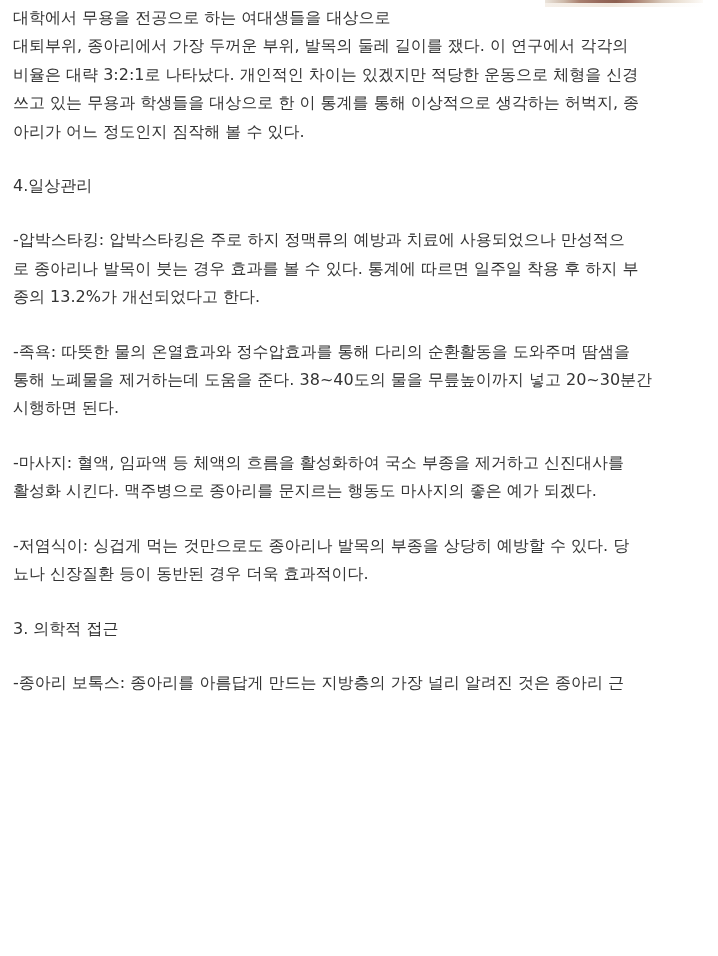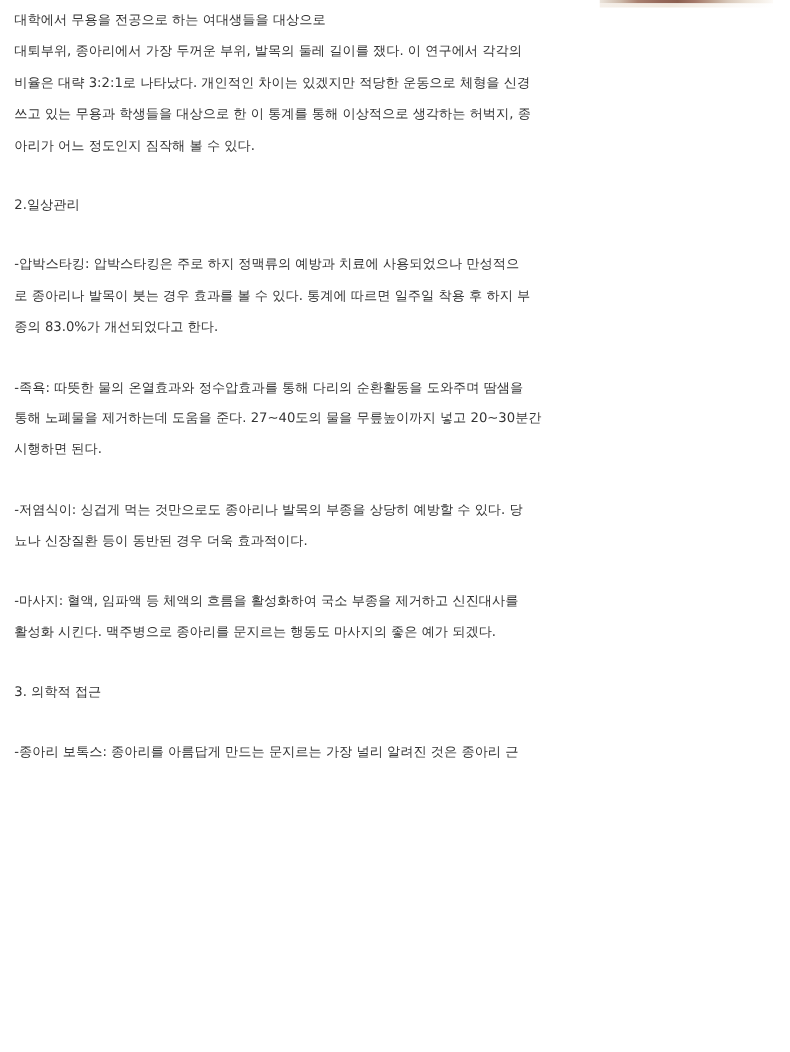--- a/index.html
+++ b/index.html
@@ -45,21 +45,21 @@
       rgba(255,255,255,0) 100%);
   }
   .article-body {
     position: absolute;
     top: 4px;
     left: 13px;
     width: 692px;
   }
   .article-body p.para {
     margin: 0 0 26px 0;
-    font-size: 12px;
+    font-size: 16px;
     line-height: 28.4px;
     color: #333333;
     letter-spacing: 0;
     white-space: pre-line;
     word-break: keep-all;
   }
   .article-body p.para:last-child {
     margin-bottom: 0;
   }
 </style>
@@ -70,26 +70,26 @@
   <div class="row-top"></div>
   <div class="row-bottom"></div>
 </div>
 
 <div class="article-body">
     <p class="para">대학에서 무용을 전공으로 하는 여대생들을 대상으로
 대퇴부위, 종아리에서 가장 두꺼운 부위, 발목의 둘레 길이를 쟀다. 이 연구에서 각각의
 비율은 대략 3:2:1로 나타났다. 개인적인 차이는 있겠지만 적당한 운동으로 체형을 신경
 쓰고 있는 무용과 학생들을 대상으로 한 이 통계를 통해 이상적으로 생각하는 허벅지, 종
 아리가 어느 정도인지 짐작해 볼 수 있다.</p>
-    <p class="para">2.일상관리</p>
+    <p class="para">4.일상관리</p>
     <p class="para">-압박스타킹: 압박스타킹은 주로 하지 정맥류의 예방과 치료에 사용되었으나 만성적으
 로 종아리나 발목이 붓는 경우 효과를 볼 수 있다. 통계에 따르면 일주일 착용 후 하지 부
-종의 83.0%가 개선되었다고 한다.</p>
+종의 13.2%가 개선되었다고 한다.</p>
     <p class="para">-족욕: 따뜻한 물의 온열효과와 정수압효과를 통해 다리의 순환활동을 도와주며 땀샘을
-통해 노폐물을 제거하는데 도움을 준다. 27~40도의 물을 무릎높이까지 넣고 20~30분간
+통해 노폐물을 제거하는데 도움을 준다. 38~40도의 물을 무릎높이까지 넣고 20~30분간
 시행하면 된다.</p>
+    <p class="para">-마사지: 혈액, 임파액 등 체액의 흐름을 활성화하여 국소 부종을 제거하고 신진대사를
+활성화 시킨다. 맥주병으로 종아리를 문지르는 행동도 마사지의 좋은 예가 되겠다.</p>
     <p class="para">-저염식이: 싱겁게 먹는 것만으로도 종아리나 발목의 부종을 상당히 예방할 수 있다. 당
 뇨나 신장질환 등이 동반된 경우 더욱 효과적이다.</p>
-    <p class="para">-마사지: 혈액, 임파액 등 체액의 흐름을 활성화하여 국소 부종을 제거하고 신진대사를
-활성화 시킨다. 맥주병으로 종아리를 문지르는 행동도 마사지의 좋은 예가 되겠다.</p>
     <p class="para">3. 의학적 접근</p>
-    <p class="para">-종아리 보톡스: 종아리를 아름답게 만드는 문지르는 가장 널리 알려진 것은 종아리 근</p>
+    <p class="para">-종아리 보톡스: 종아리를 아름답게 만드는 지방층의 가장 널리 알려진 것은 종아리 근</p>
   </div>
 
 </body></html>

